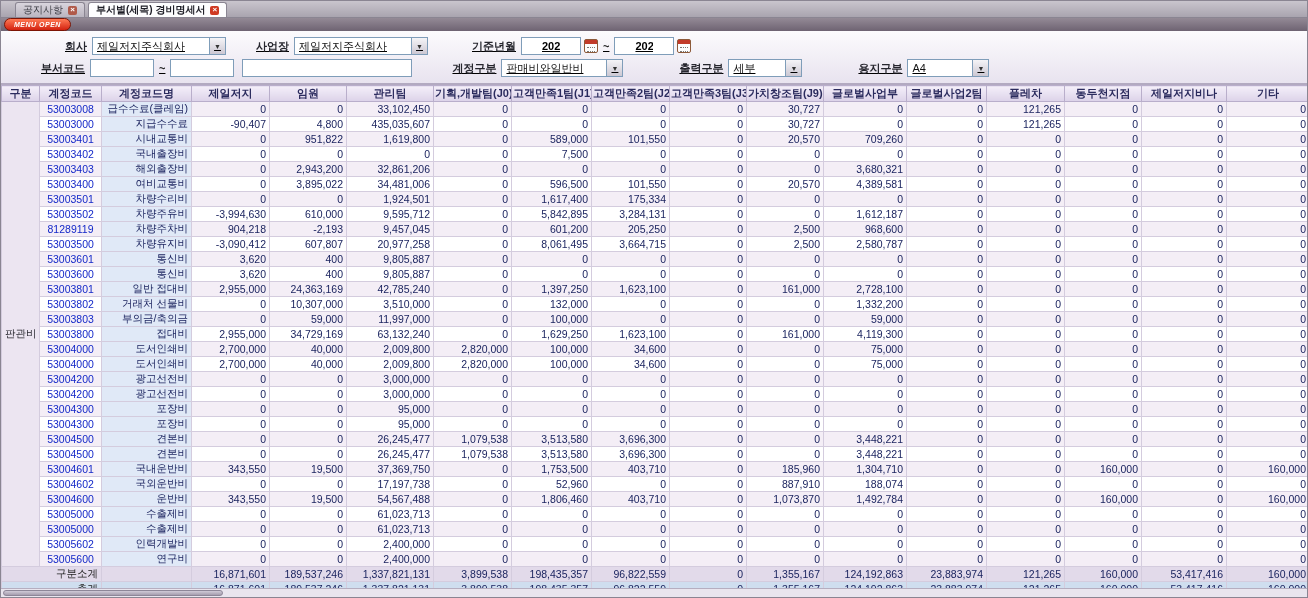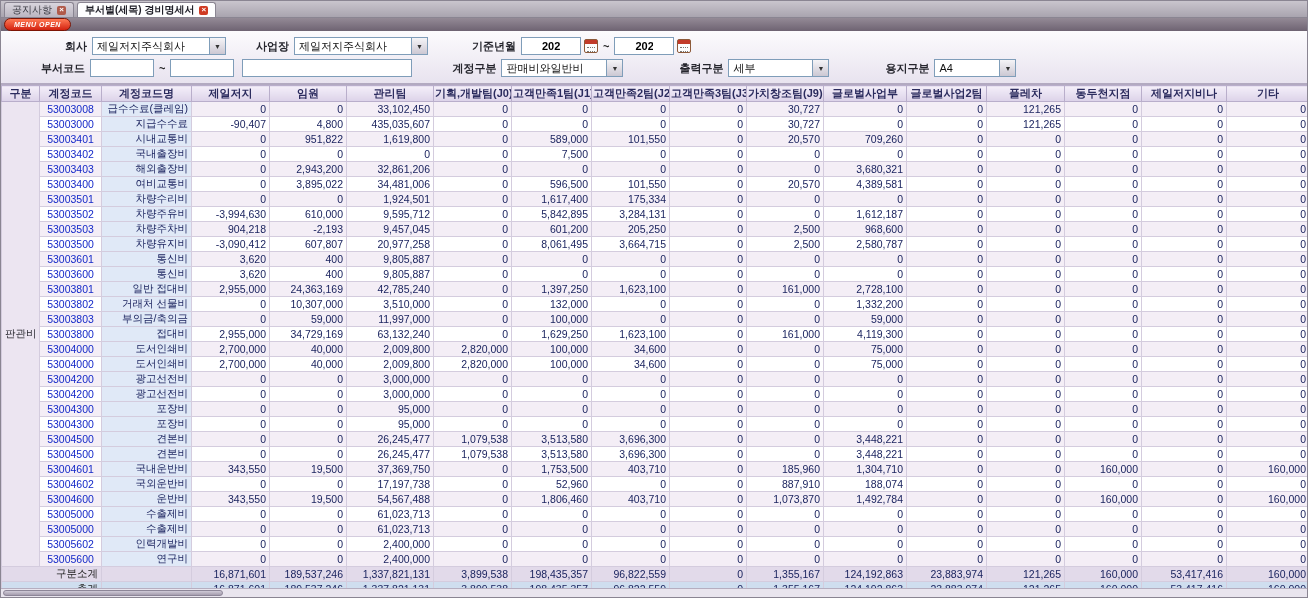--- a/index.html
+++ b/index.html
@@ -1,34 +1,34 @@
 <!DOCTYPE html>
 <html><head>
 <meta charset="utf-8">
 <style>
   * { margin:0; padding:0; box-sizing:border-box; }
   html,body { width:1308px; height:598px; }
   body { font-family:"Liberation Sans","DejaVu Sans",sans-serif; background:#cfcbd5; overflow:hidden; }
   .app { width:1308px; height:598px; border:1px solid #8a8592; display:flex; flex-direction:column; background:#f2eff5; }
 
   
-  .tabbar { height:17px; background:linear-gradient(#c9c5cd,#a9a4af); display:flex; align-items:flex-end; padding-left:3px; gap:3px; border-bottom:1px solid #8a8592; flex:0 0 auto; }
+  .tabbar { height:17px; background:linear-gradient(#c9c5cd,#a9a4af); display:flex; align-items:flex-end; padding-left:14px; gap:3px; border-bottom:1px solid #8a8592; flex:0 0 auto; }
   .tab { height:15px; display:flex; align-items:center; gap:5px; padding:0 7px; font-size:10px; border:1px solid #8a8592; border-bottom:none; border-radius:3px 3px 0 0; cursor:default; }
   .tab.inactive { background:linear-gradient(#d9d5dd,#bab5c0); color:#3c3c44; }
   .tab.active { background:#fdfdfe; color:#1d1d26; font-weight:bold; }
   .tab-x { width:9px; height:9px; background:#cf3a23; color:#fff; font-size:8px; line-height:8px; text-align:center; border-radius:2px; font-weight:bold; }
   .tab.inactive .tab-x { background:#b05a4a; }
 
   
   .menubar { height:13px; background:linear-gradient(#948a96,#6e6372); display:flex; align-items:center; padding-left:3px; flex:0 0 auto; }
   .menu-open-btn { background:linear-gradient(#ff7a55,#d32210); color:#fff; font-size:7px; font-weight:bold; font-style:italic; line-height:9px; padding:1px 9px; border-radius:7px; border:1px solid #7e1505; letter-spacing:.5px; cursor:pointer; }
 
   
   .filterbar { background:linear-gradient(#fcfbfd,#e8e3ef); border-bottom:2px solid #b3aac1; padding:4px 0 4px; flex:0 0 auto; }
-  .frow { display:flex; align-items:center; height:22px; font-size:11px; white-space:nowrap; }
+  .frow { display:flex; align-items:center; height:22px; font-size:11px; white-space:nowrap;text-decoration:underline; }
   .flabel { font-weight:bold; color:#26262e; margin-right:5px; }
   .combo { display:flex; align-items:center; border:1px solid #7f9db9; background:#fff; height:18px; }
   .combo-val { flex:1; padding:0 4px; font-size:11px; color:#111; overflow:hidden; }
   .combo-btn { width:16px; align-self:stretch; background:linear-gradient(#f5f4f7,#ccc8d3); border-left:1px solid #7f9db9; font-size:7px; color:#333; display:flex; align-items:center; justify-content:center; }
   .tin { height:18px; border:1px solid #7f9db9; background:#fff; font-size:11px; font-family:inherit; padding:0 20px; }
   .date-in { width:60px; font-weight:bold; text-align:center; }
   .tilde { margin:0 5px; font-weight:bold; color:#222; }
   .cal { width:14px; height:14px; border:1px solid #8d5a3a; background:#fdfdfd; position:relative; display:inline-block; margin-left:3px; border-radius:2px; }
   .cal::before { content:""; position:absolute; top:0; left:0; right:0; height:4px; background:#c23b2a; }
   .cal::after { content:""; position:absolute; left:2px; right:2px; top:7px; border-top:1px dotted #777; height:3px; border-bottom:1px dotted #777; }
@@ -98,21 +98,21 @@
       <input class="tin" style="width: 64px;" value="">
       <span class="tilde">~</span>
       <input class="tin" style="width: 64px;" value="">
       <input class="tin ml8" style="width: 170px;" value="">
       <span class="flabel ml40">계정구분</span>
       <div class="combo" style="width:122px">
         <span class="combo-val">판매비와일반비</span>
         <span class="combo-btn">▼</span>
       </div>
       <span class="flabel ml56">출력구분</span>
-      <div class="combo" style="width:101px">
+      <div class="combo" style="width:74px">
         <span class="combo-val">세부</span>
         <span class="combo-btn">▼</span>
       </div>
       <span class="flabel ml56">용지구분</span>
       <div class="combo" style="width:82px">
         <span class="combo-val">A4</span>
         <span class="combo-btn">▼</span>
       </div>
     </div>
   </div>
@@ -299,21 +299,21 @@
             <td class="num">0</td>
             <td class="num">0</td>
             <td class="num">1,612,187</td>
             <td class="num">0</td>
             <td class="num">0</td>
             <td class="num">0</td>
             <td class="num">0</td>
             <td class="num">0</td>
           </tr>
           <tr class="odd">
-            <td class="code">53003503</td>
+            <td class="code">81289119</td>
             <td class="name">차량주차비</td>
             <td class="num">904,218</td>
             <td class="num">-2,193</td>
             <td class="num">9,457,045</td>
             <td class="num">0</td>
             <td class="num">601,200</td>
             <td class="num">205,250</td>
             <td class="num">0</td>
             <td class="num">2,500</td>
             <td class="num">968,600</td>

